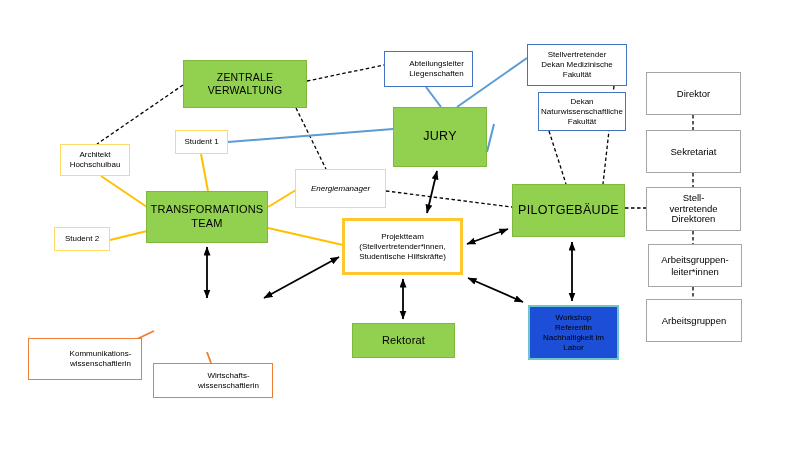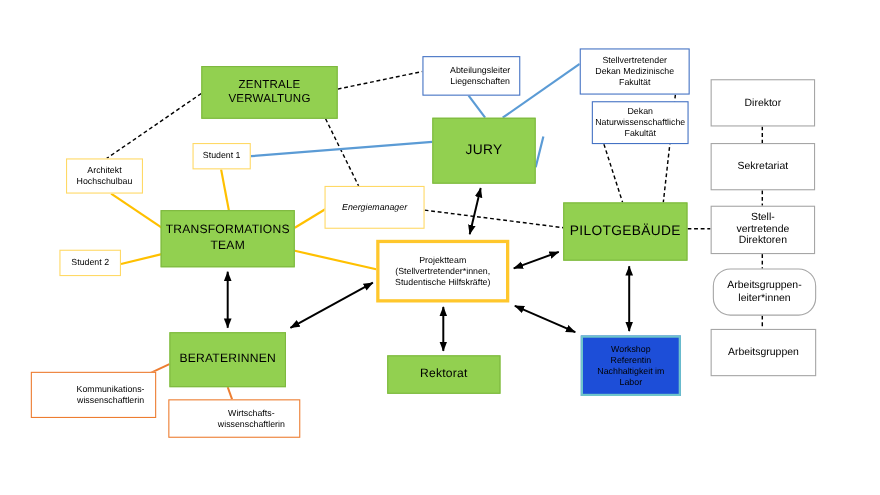--- a/index.html
+++ b/index.html
@@ -87,21 +87,20 @@
   <div class="node green fs10" style="left:183px;top:60px;width:124px;height:48px;">ZENTRALE
 VERWALTUNG</div>
 
   <div class="node green fs11" style="left:146px;top:191px;width:122px;height:52px;">TRANSFORMATIONS
 TEAM</div>
 
   <div class="node green fs12" style="left:393px;top:107px;width:94px;height:60px;">JURY</div>
 
   <div class="node green fs12" style="left:512px;top:184px;width:113px;height:53px;">PILOTGEBÄUDE</div>
 
-  <div class="node green fs11" style="left:154px;top:302px;width:106px;height:50px;">BERATERINNEN</div>
 
   <div class="node green fs11" style="left:352px;top:323px;width:103px;height:35px;">Rektorat</div>
 
   <div class="node ylight fs8" style="left:60px;top:144px;width:70px;height:32px;">Architekt
 Hochschulbau</div>
 
   <div class="node ylight fs8" style="left:175px;top:130px;width:53px;height:24px;">Student 1</div>
 
   <div class="node ylight fs8" style="left:54px;top:227px;width:56px;height:24px;">Student 2</div>
 
@@ -134,18 +133,18 @@
 Labor</div>
 
   <div class="node gray fs9" style="left:646px;top:72px;width:95px;height:43px;">Direktor</div>
 
   <div class="node gray fs9" style="left:646px;top:130px;width:95px;height:43px;">Sekretariat</div>
 
   <div class="node gray fs9" style="left:646px;top:187px;width:95px;height:44px;line-height:1.15;">Stell-
 vertretende
 Direktoren</div>
 
-  <div class="node gray fs9" style="left:648px;top:244px;width:94px;height:43px;border-radius:16px;">Arbeitsgruppen-
+  <div class="node gray fs9" style="left:648px;top:244px;width:94px;height:43px;">Arbeitsgruppen-
 leiter*innen</div>
 
   <div class="node gray fs9" style="left:646px;top:299px;width:96px;height:43px;">Arbeitsgruppen</div>
 
 </div>
 
 </body></html>

